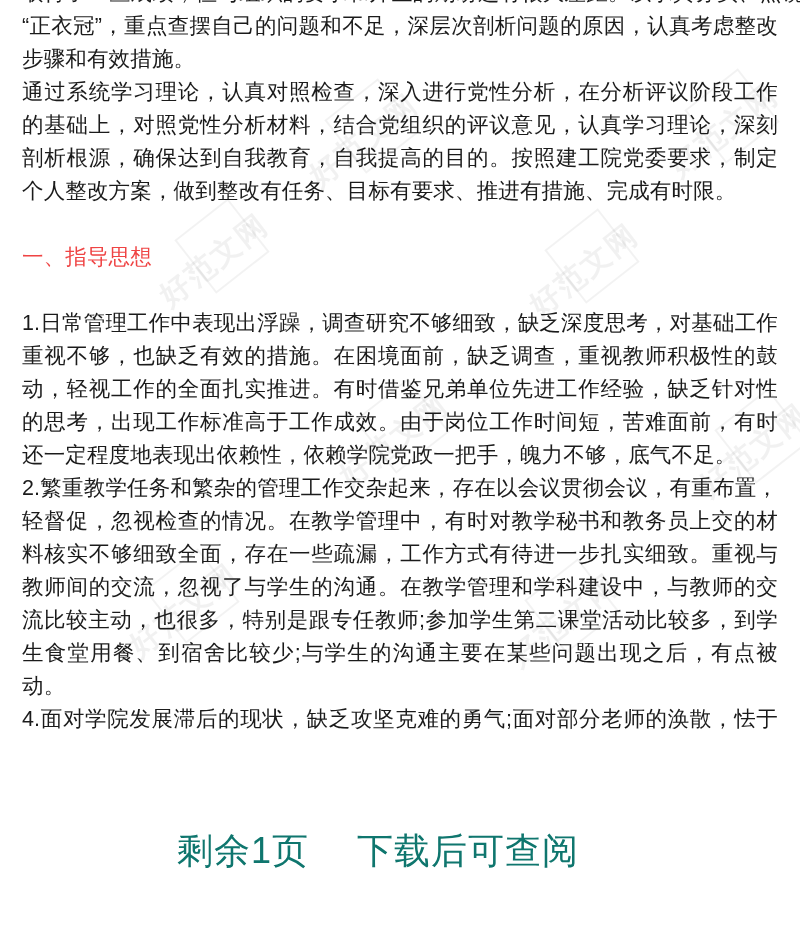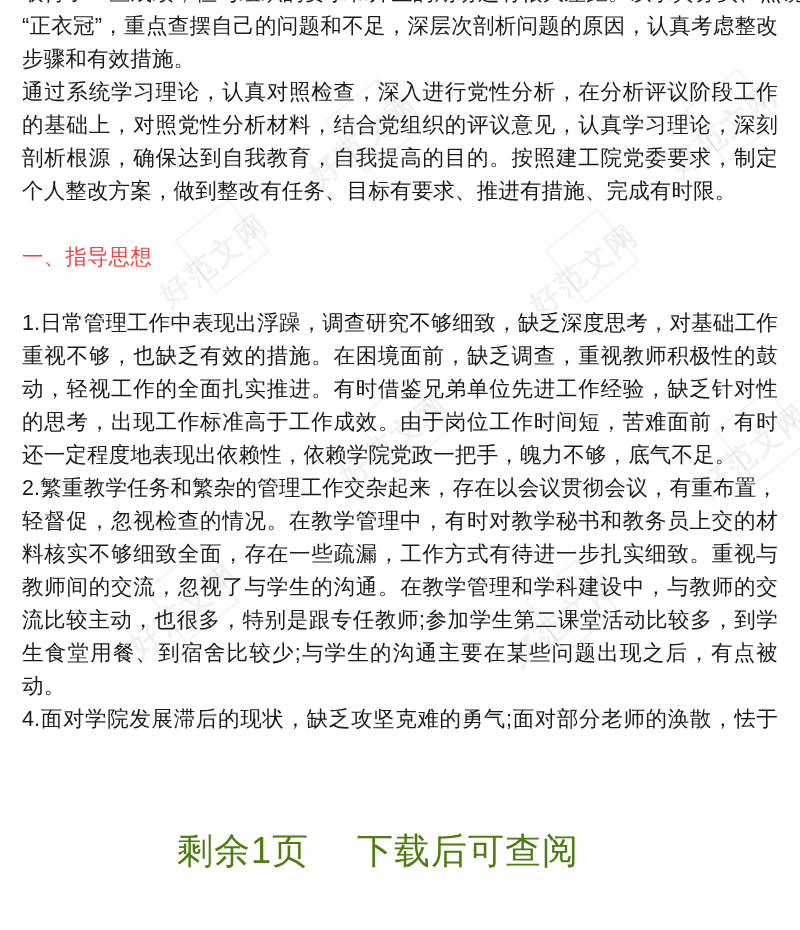--- a/index.html
+++ b/index.html
@@ -98,21 +98,21 @@
   
   .footer-notice {
     position: absolute;
     left: 0;
     top: 828px;
     width: 756px;
     text-align: center;
     z-index: 3;
     font-size: 36px;
     line-height: 46px;
-    color: #4d7c0f;
+    color: #0f766e;
     letter-spacing: 1px;
     font-family: "Liberation Sans", "DejaVu Sans", sans-serif;
   }
   .footer-notice .sep {
     display: inline-block;
     width: 26px;
   }
 </style>
 </head>
 <body>

